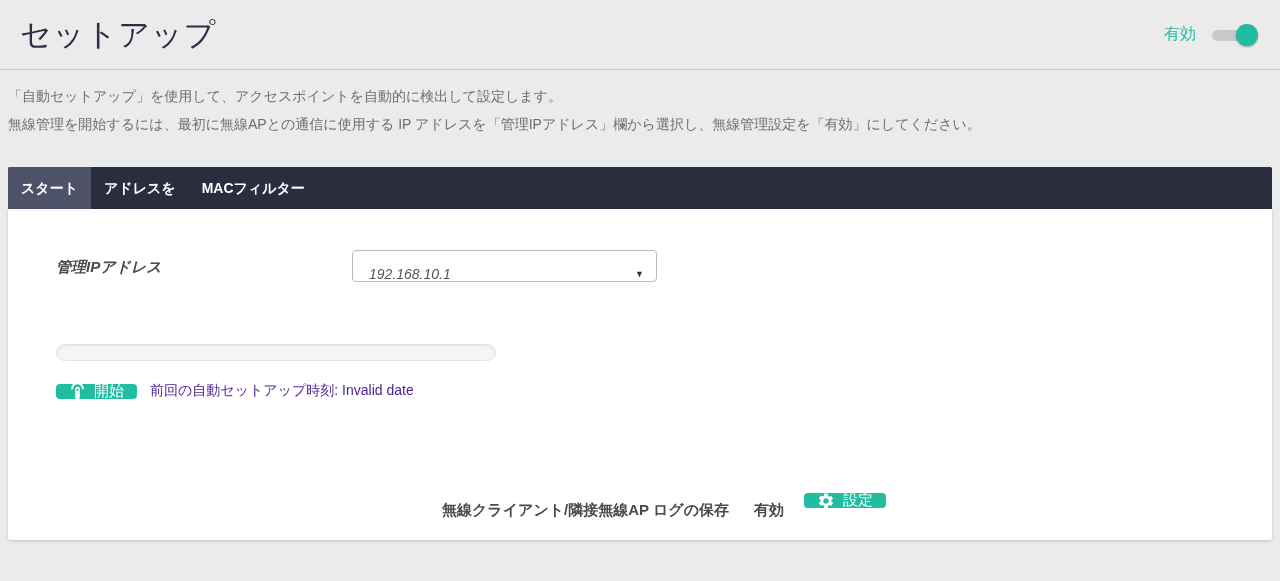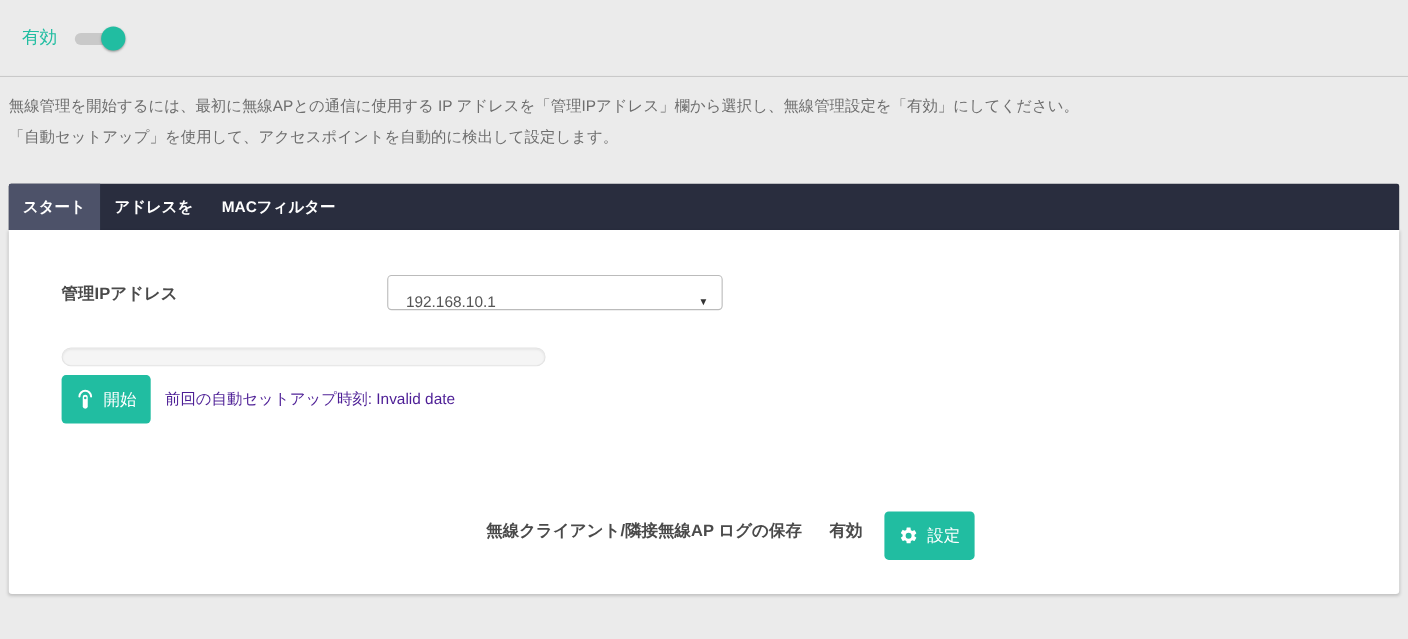--- a/index.html
+++ b/index.html
@@ -67,68 +67,69 @@
     border-radius:0 0 3px 3px;
     box-shadow:0 1px 3px rgba(0,0,0,.18);
     padding:41px 0 0 48px;
   }
   .row{display:flex;align-items:flex-start;}
   .row-label{
     width:296px;flex:0 0 296px;
     font-size:15px;font-weight:bold;color:var(--label-color);
     white-space:nowrap;
   }
-  .row1{margin-bottom:34px;}
+  .row1{margin-bottom:62px;font-style:italic;}
   .row1 .row-label{padding-top:8px;}
   .select-box{
     width:305px;height:32px;background:#fff;
     border:1px solid #bbb;border-radius:4px;
     display:flex;align-items:center;justify-content:space-between;
     padding:16px 12px 0 16px;font-size:14px;color:#555;cursor:pointer;
   }
   .select-caret{font-size:9px;color:#333;}
   .progress{
     width:440px;height:17px;background:#f5f5f5;
     border:1px solid #e4e4e4;border-radius:9px;
     box-shadow:inset 0 1px 2px rgba(0,0,0,.07);
     overflow:hidden;margin-bottom:14px;
   }
   .progress-fill{height:100%;background:var(--accent);}
   .button-row{display:flex;align-items:center;height:32px;}
   .btn{
     background:var(--accent);color:#fff;border:none;border-radius:4px;
-    height:44px;padding:0 13px;font-size:15px;
+    height:15px;padding:0 13px;font-size:15px;
     display:inline-flex;align-items:center;gap:8px;cursor:pointer;
     font-family:inherit;white-space:nowrap;
   }
   .btn svg{display:block;}
   .last-run{font-size:14px;color:#4c1d95;margin-left:13px;white-space:nowrap;}
   .row3{margin-top:86px;justify-content:center;}
   .row3 .row-label{padding-top:8px;}
   .status-text{
     font-size:15px;font-weight:bold;color:var(--label-color);
     padding-top:8px;margin:0 20px 0 16px;white-space:nowrap;
   }
 </style>
 </head>
 <body>
 
 <div class="header">
+  <h1 class="page-title">セットアップ</h1>
   <div class="toggle-area">
     <span class="toggle-label">有効</span>
     <div class="toggle">
       <div class="toggle-track"></div>
       <div class="toggle-knob"></div>
     </div>
   </div>
 </div>
 
 <div class="intro">
+  <p>「自動セットアップ」を使用して、アクセスポイントを自動的に検出して設定します。</p>
   <p>無線管理を開始するには、最初に無線APとの通信に使用する IP アドレスを「管理IPアドレス」欄から選択し、無線管理設定を「有効」にしてください。</p>
-  <p>「自動セットアップ」を使用して、アクセスポイントを自動的に検出して設定します。</p>
 </div>
 
 <div class="tabbar">
   <div class="tab active">スタート</div>
   <div class="tab">アドレスを</div>
   <div class="tab">MACフィルター</div>
 </div>
 
 <div class="panel">
 

